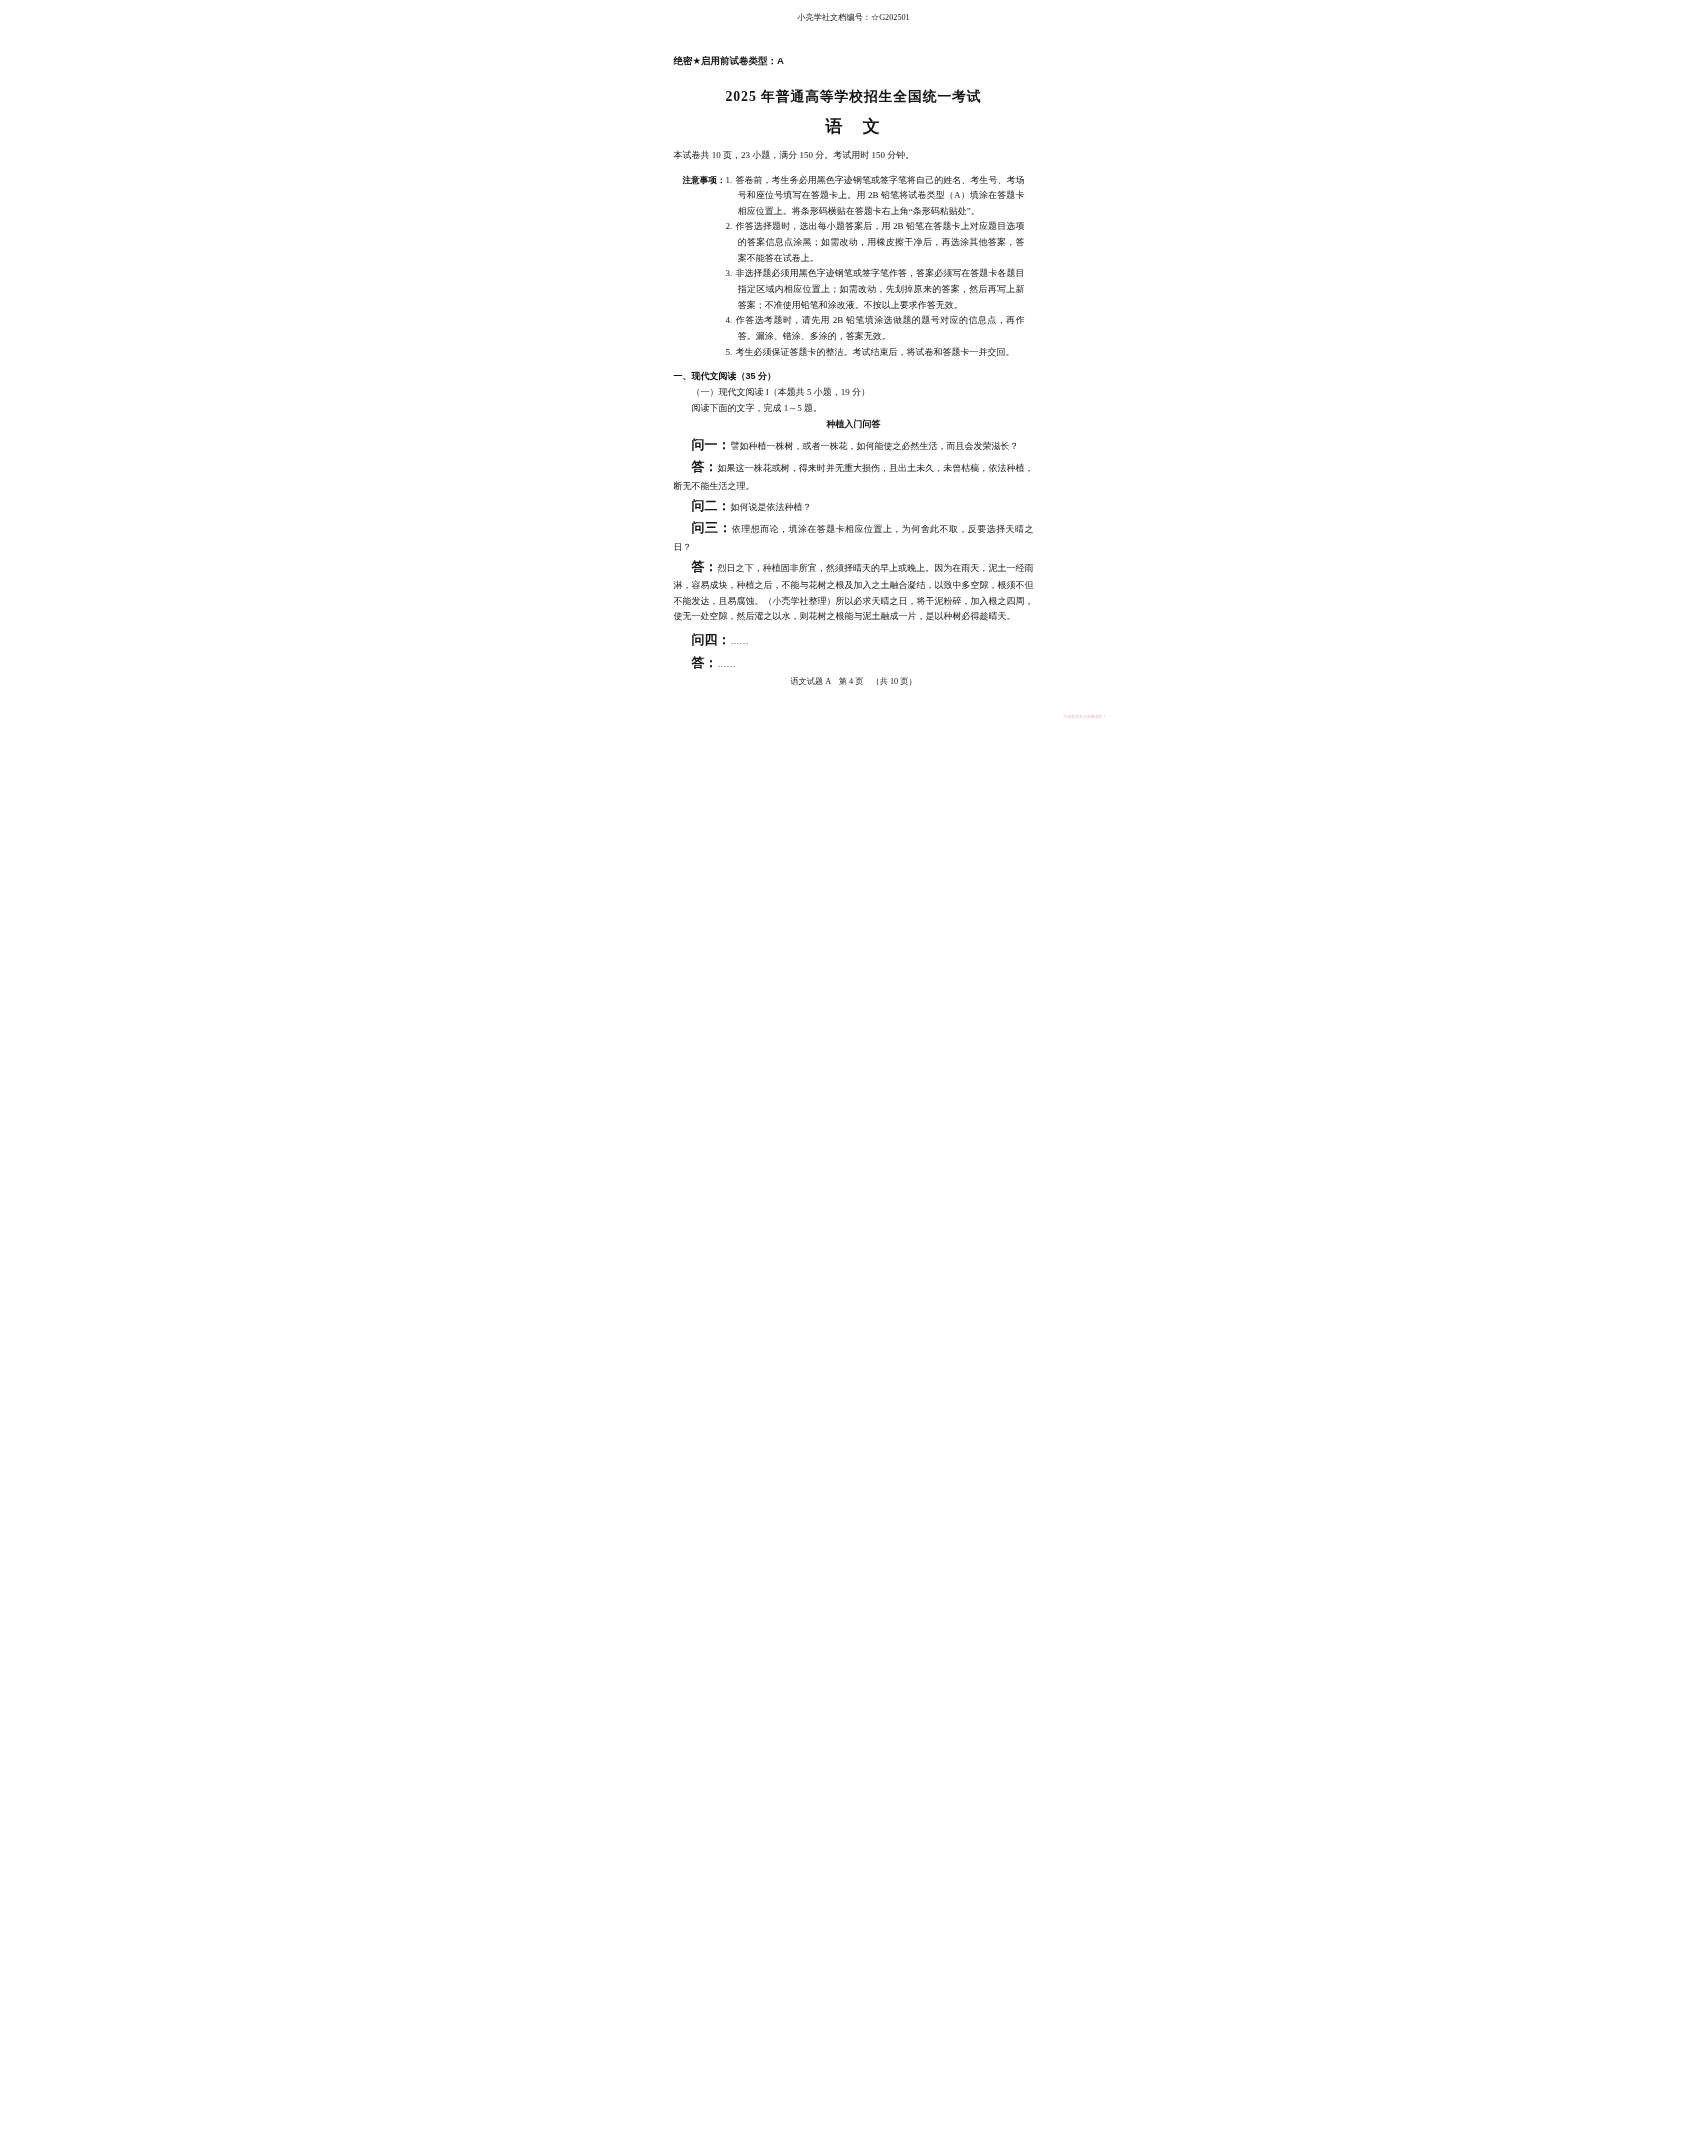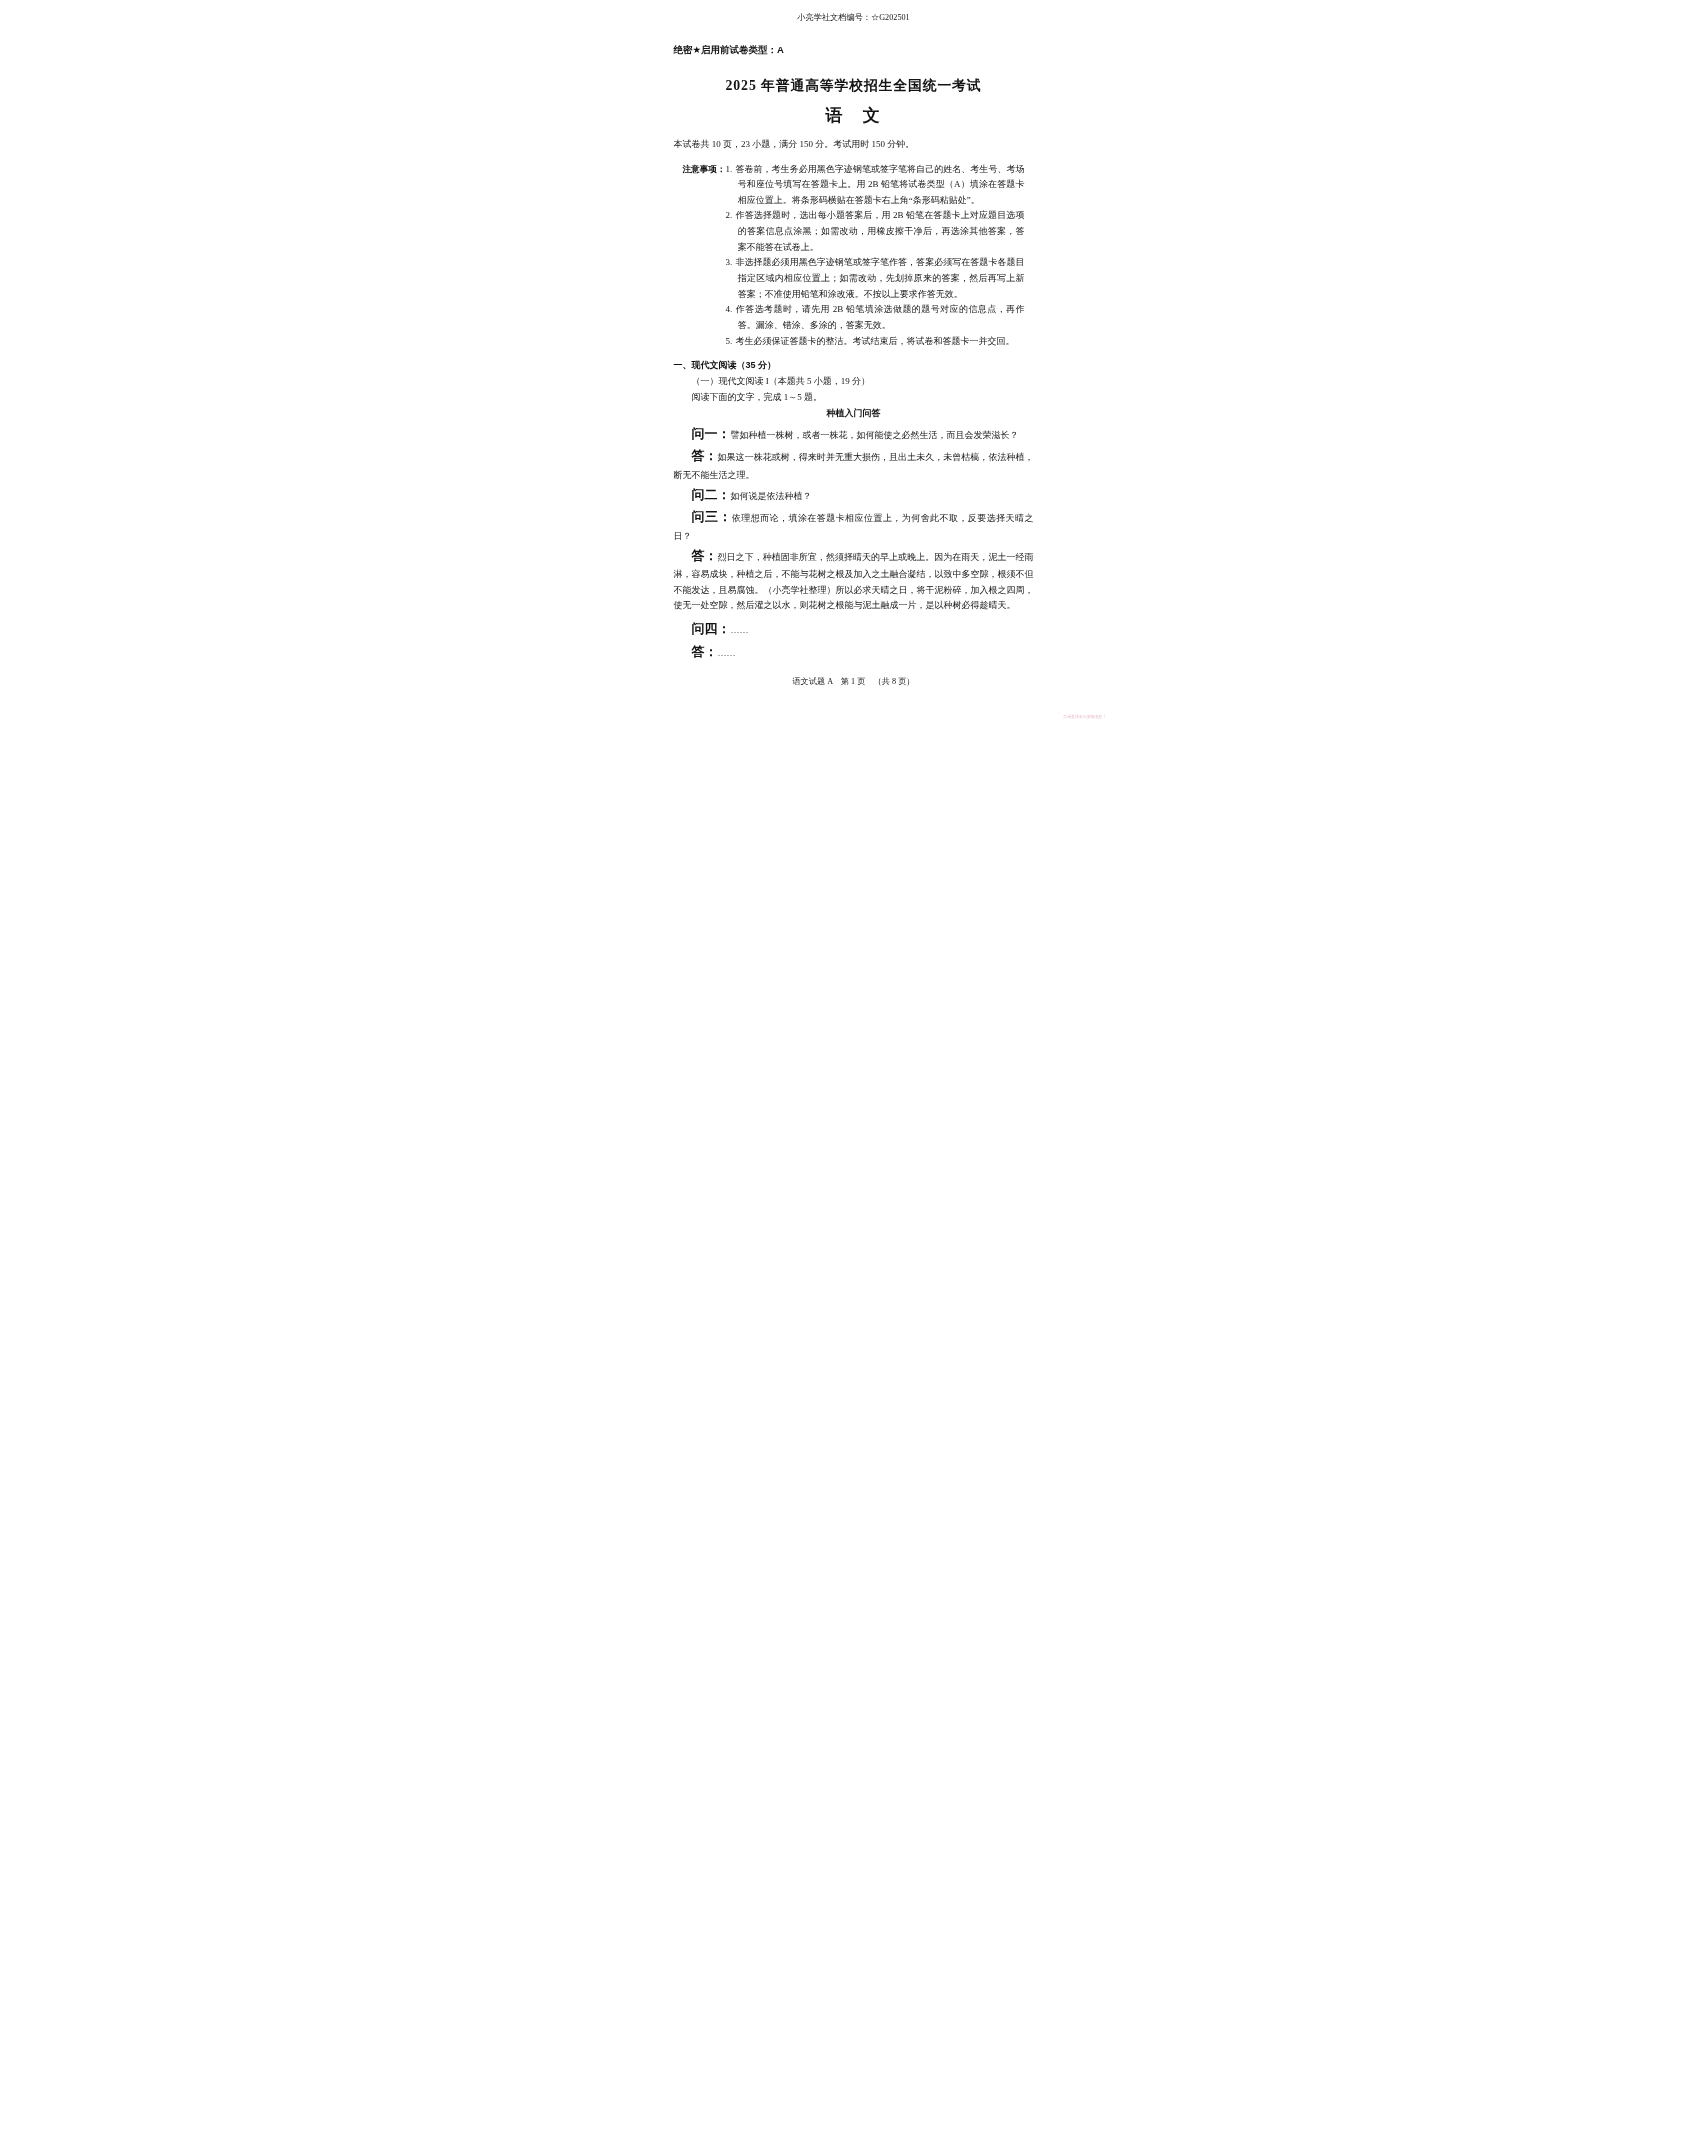--- a/index.html
+++ b/index.html
@@ -13,21 +13,21 @@
     background:#ffffff;
     color:#141414;
     font-family:"Liberation Serif","DejaVu Serif",serif;
     font-size:9px;
     line-height:1.74;
   }
   .hei{font-family:"Liberation Sans","DejaVu Sans",sans-serif;font-weight:700;}
   .doc-header{
     text-align:center;
     font-size:8.2px;
-    margin-bottom:17px;
+    margin-bottom:28px;
   }
   .top-row{
     display:flex;
     justify-content:flex-start;
     align-items:baseline;
     font-size:9.5px;
   }
   .exam-title{
     text-align:center;
     font-size:13.8px;
@@ -138,18 +138,18 @@
 
 
   <p class="qa"><span class="qa-label hei">问三：</span><span>依理想而论，填涂在答题卡相应位置上，为何舍此不取，反要选择天晴之日？</span></p>
 
   <p class="qa"><span class="qa-label hei">答：</span><span>烈日之下，种植固非所宜，然须择晴天的早上或晚上。因为在雨天，泥土一经雨淋，容易成块，种植之后，不能与花树之根及加入之土融合凝结，以致中多空隙，根须不但不能发达，且易腐蚀。（小亮学社整理）所以必求天晴之日，将干泥粉碎，加入根之四周，使无一处空隙，然后灌之以水，则花树之根能与泥土融成一片，是以种树必得趁晴天。</span></p>
 
   <p class="qa gap-top"><span class="qa-label hei">问四：</span><span>……</span></p>
 
   <p class="qa"><span class="qa-label hei">答：</span><span>……</span></p>
 
-  <div class="page-footer">语文试题 A　第 1 页　（共 8 页）</div>
+  <div class="page-footer">语文试题 A　第 4 页　（共 10 页）</div>
 
   <div class="watermark">高考直通车与安顿消息！</div>
 
 </div>
 
 
 </body></html>

